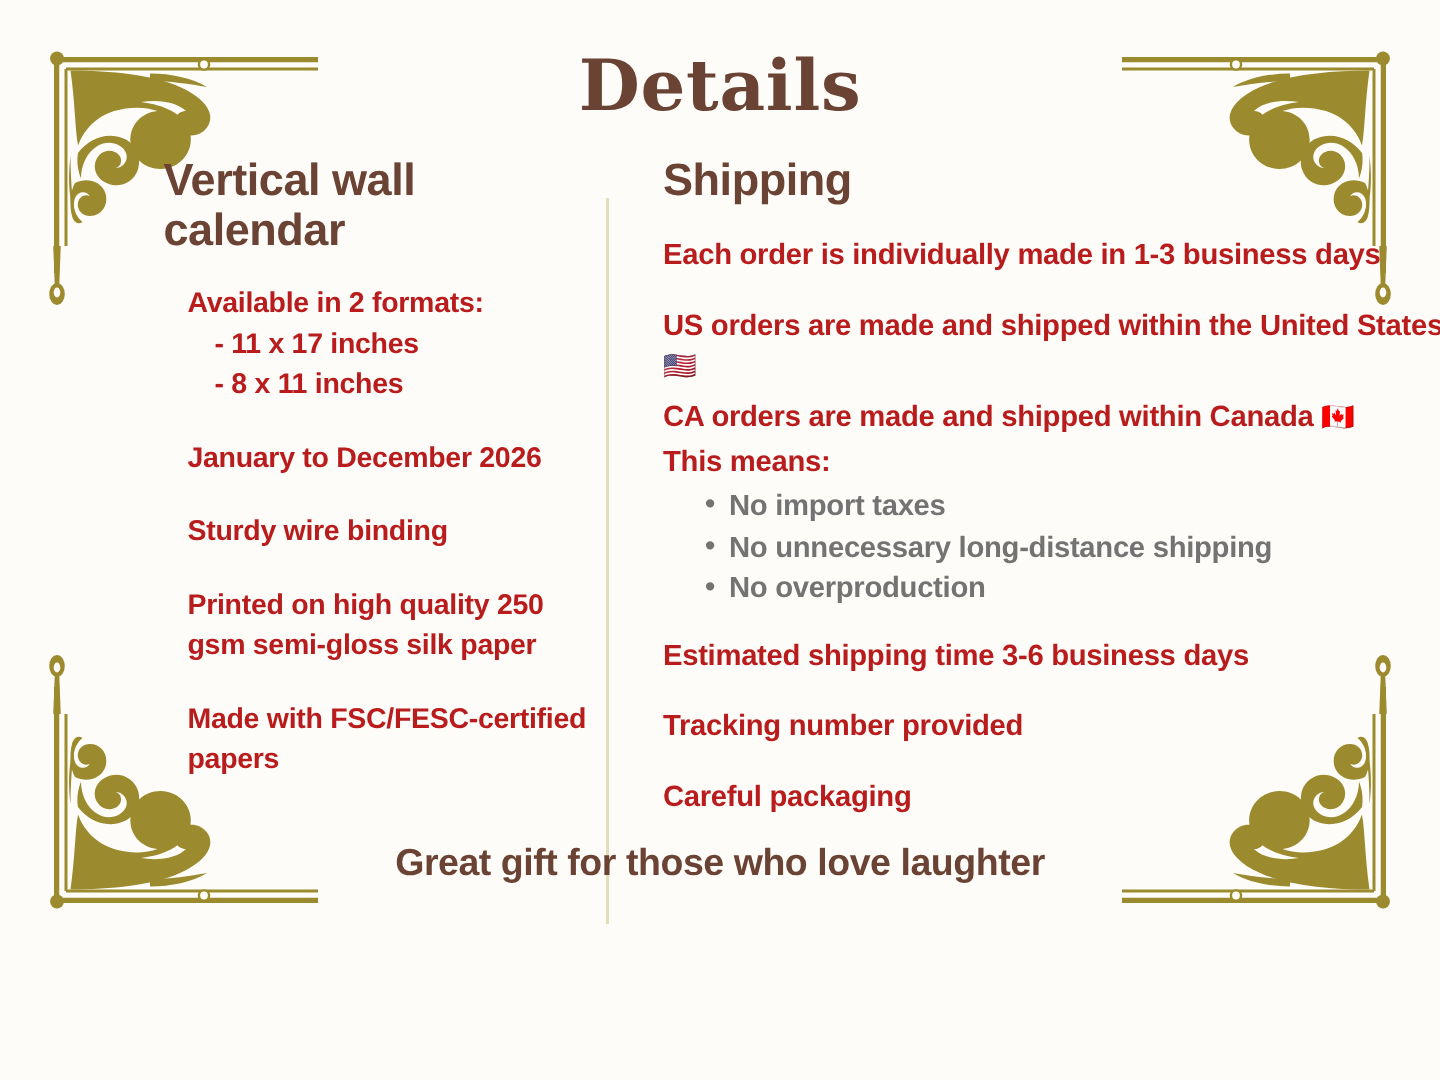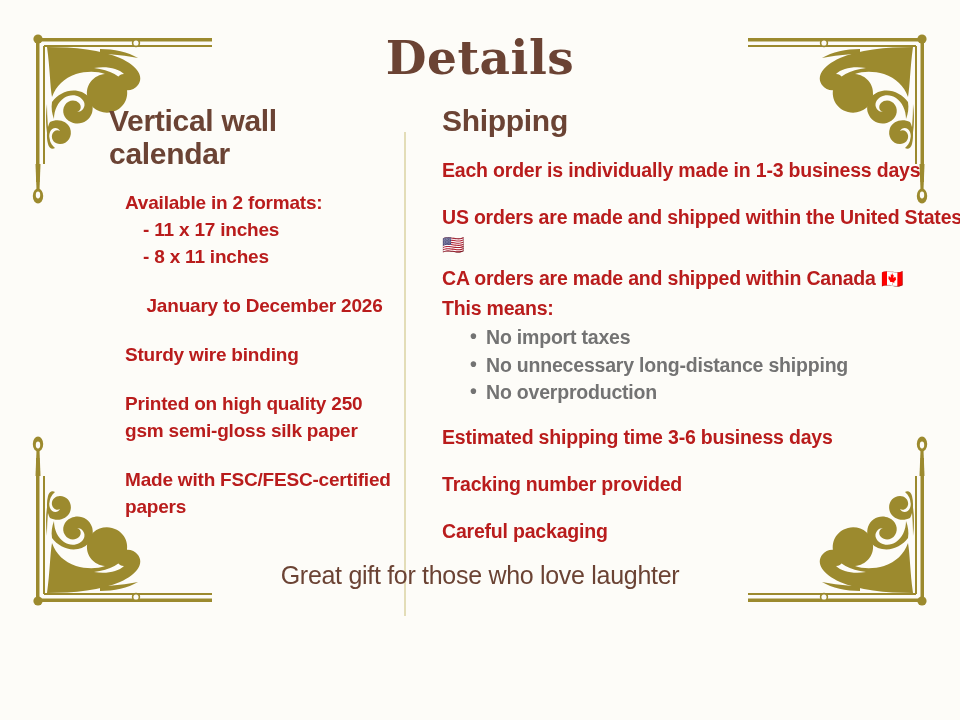--- a/index.html
+++ b/index.html
@@ -132,21 +132,21 @@
   }
 
   
   .footer {
     position: absolute;
     bottom: 46px;
     left: 0;
     width: 960px;
     text-align: center;
     font-family: "Liberation Sans", sans-serif;
-    font-weight: 400;
+    font-weight: 700;
     font-size: 25px;
     color: #6b4334;
     letter-spacing: -0.3px;
   }
 </style>
 </head>
 <body>
 
 <div id="page">
 
@@ -295,21 +295,21 @@
 
     <div class="col-left">
       <h2 class="section-head">Vertical wall calendar</h2>
 
       <div class="blk tight">
         <span>Available in 2 formats:</span>
         <span class="sub-line">- 11 x 17 inches</span>
         <span class="sub-line">- 8 x 11 inches</span>
       </div>
 
-      <div class="blk" style="margin-top:22px;text-align:center;">January to December 2026</div>
+      <div class="blk" style="margin-top:22px;">January to December 2026</div>
       <div class="blk">Sturdy wire binding</div>
       <div class="blk">Printed on high quality 250 gsm semi-gloss silk paper</div>
       <div class="blk">Made with FSC/FESC-certified papers</div>
     </div>
 
     <div class="divider"></div>
 
     <div class="col-right">
       <h2 class="section-head">Shipping</h2>
 

